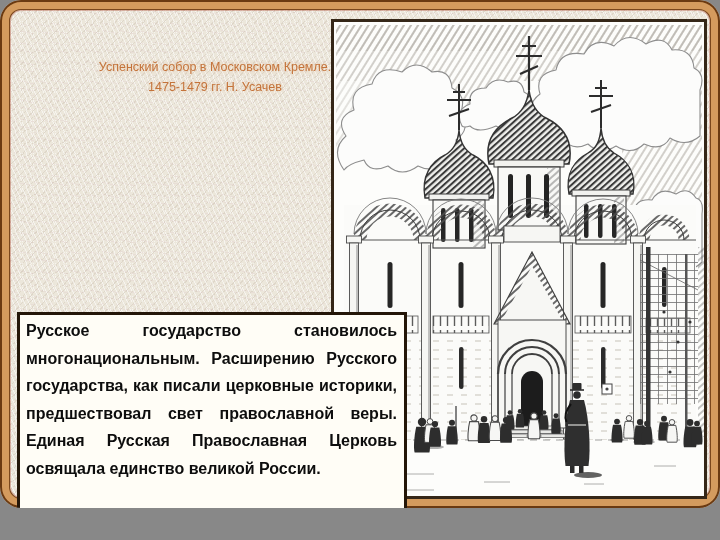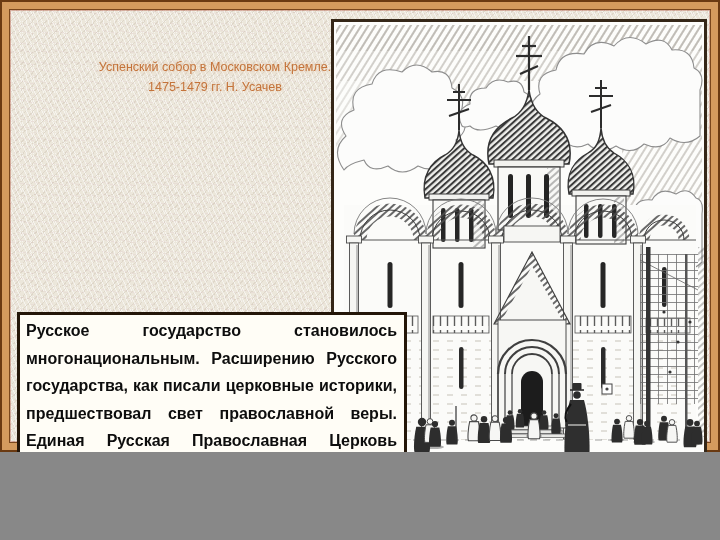--- a/index.html
+++ b/index.html
@@ -1,31 +1,32 @@
 <!DOCTYPE html>
 <html><head>
 <meta charset="utf-8">
 <style>
   html,body{margin:0;padding:0;background:#888;}
   .slide{
     position:relative;
-    width:720px;height:452px;
+    width:720px;height:508px;
     overflow:hidden;
     background-color:#ece7db;
     background-image:
       repeating-linear-gradient(63deg, rgba(255,255,255,.55) 0 1px, transparent 1px 4px),
       repeating-linear-gradient(-48deg, rgba(190,178,160,.30) 0 1px, transparent 1px 5px),
       repeating-linear-gradient(12deg, rgba(221,192,199,.22) 0 1px, transparent 1px 7px);
     background-size:11px 11px,14px 13px,17px 19px;
     box-shadow:
       inset 0 0 0 2px #6a3a12,
       inset 0 0 0 9px #d49b5e,
       inset 0 0 0 10px #7a471c,
       inset 0 0 0 11px rgba(168,62,40,.35);
     font-family:"Liberation Sans", sans-serif;
+    border-radius:21px;
   }
   .caption{
     position:absolute;
     left:90px;top:57px;width:250px;
     text-align:center;
     font-size:12.5px;line-height:20px;
     color:#c4733a;
     text-shadow:0 0 5px rgba(236,178,120,.55);
   }
   .artwork{

